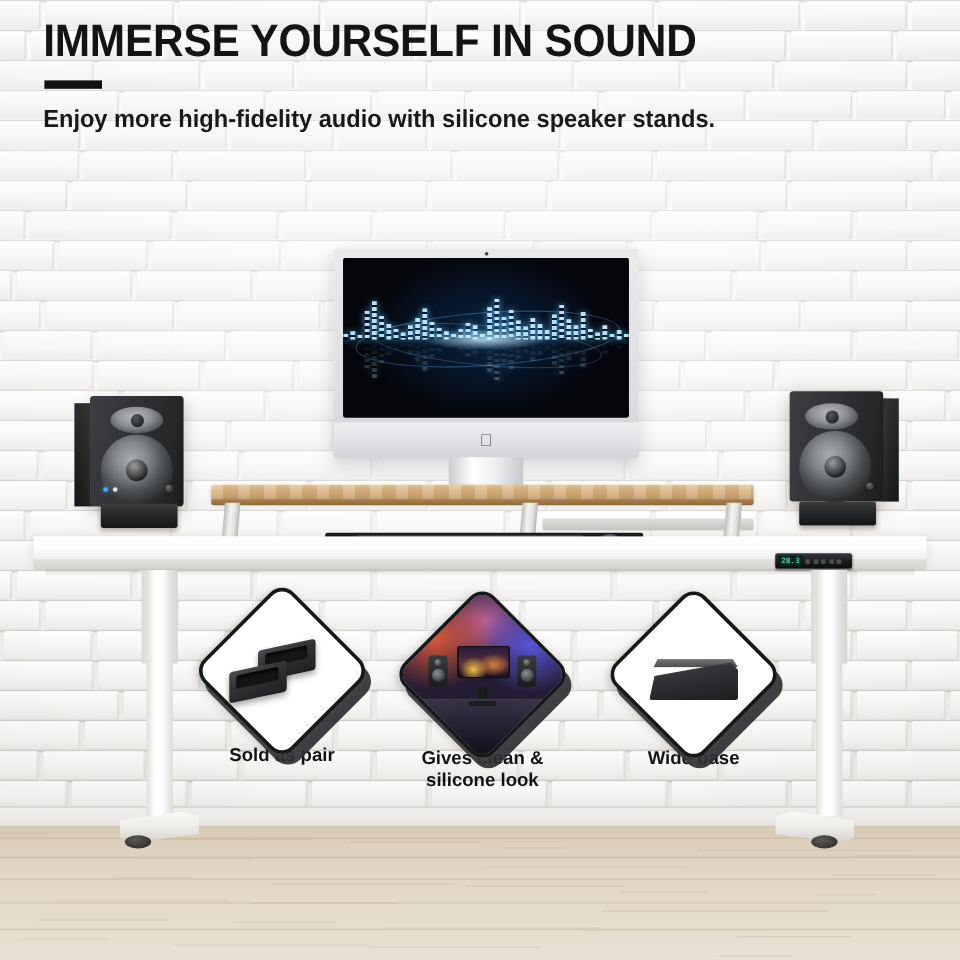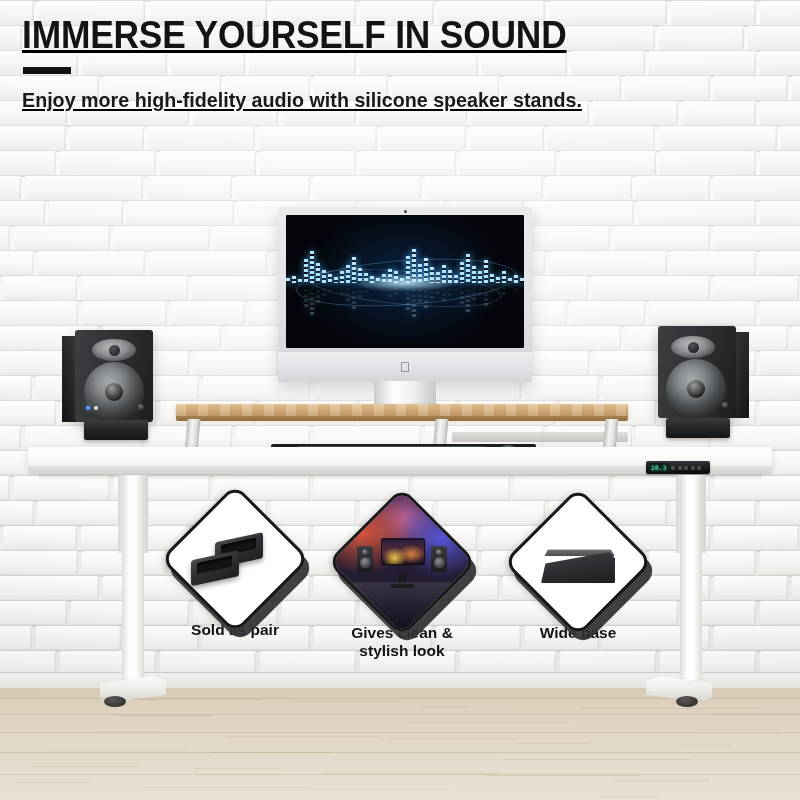--- a/index.html
+++ b/index.html
@@ -32,21 +32,21 @@
   
   .baseboard{position:absolute;left:0;top:672px;width:800px;height:18px;
     background:linear-gradient(180deg,#efeeec 0%,#e4e2de 100%);
     border-top:1px solid rgba(180,175,168,.5);}
   .floor{position:absolute;left:0;top:688px;width:800px;height:112px;
     background:linear-gradient(180deg,#d8c9b4 0%,#ddd0bd 14%,#e2d7c6 42%,#e6dccd 70%,#e9e1d4 100%);}
   .plank{position:absolute;left:0;right:0;height:1px;background:rgba(166,146,118,.30);}
   .grain{position:absolute;height:1px;background:rgba(160,140,112,.18);border-radius:1px;}
 
   
-  .header{position:absolute;left:22px;top:14px;width:700px;text-decoration:underline;}
+  .header{position:absolute;left:36px;top:14px;width:700px;}
   .headline{
     font-size:38px;line-height:42px;font-weight:700;color:#141414;
     letter-spacing:-0.2px;transform:scaleX(.93);transform-origin:left center;
     white-space:nowrap;margin:0;}
   .rule{width:48px;height:7px;background:#111;margin:11px 0 13px 1px;}
   .sub{font-size:20.5px;line-height:26px;font-weight:600;color:#17191a;
     transform:scaleX(.96);transform-origin:left center;margin:0;max-width:600px;}
 
   
   .desktop{position:absolute;left:28px;top:447px;width:744px;height:20px;
@@ -831,21 +831,21 @@
               <div class="rgb-mon-img"></div>
             </div>
             <div class="rgb-stand"></div>
             <div class="rgb-base"></div>
           </div>
         </div>
       </div>
     </div>
     <div class="callout-label">
       <div>Gives clean &amp;</div>
-      <div>stylish look</div>
+      <div>silicone look</div>
     </div>
   </div>
 
   <div class="callout" style="left:516px;top:509px;">
     <div class="dia-wrap">
       <div class="dia-shadow"></div>
       <div class="dia">
         <div class="dia-inner">
           <div style="position:relative;width:90px;height:46px;">
             <div class="wedge" style="left:8px;top:8px;"></div>

